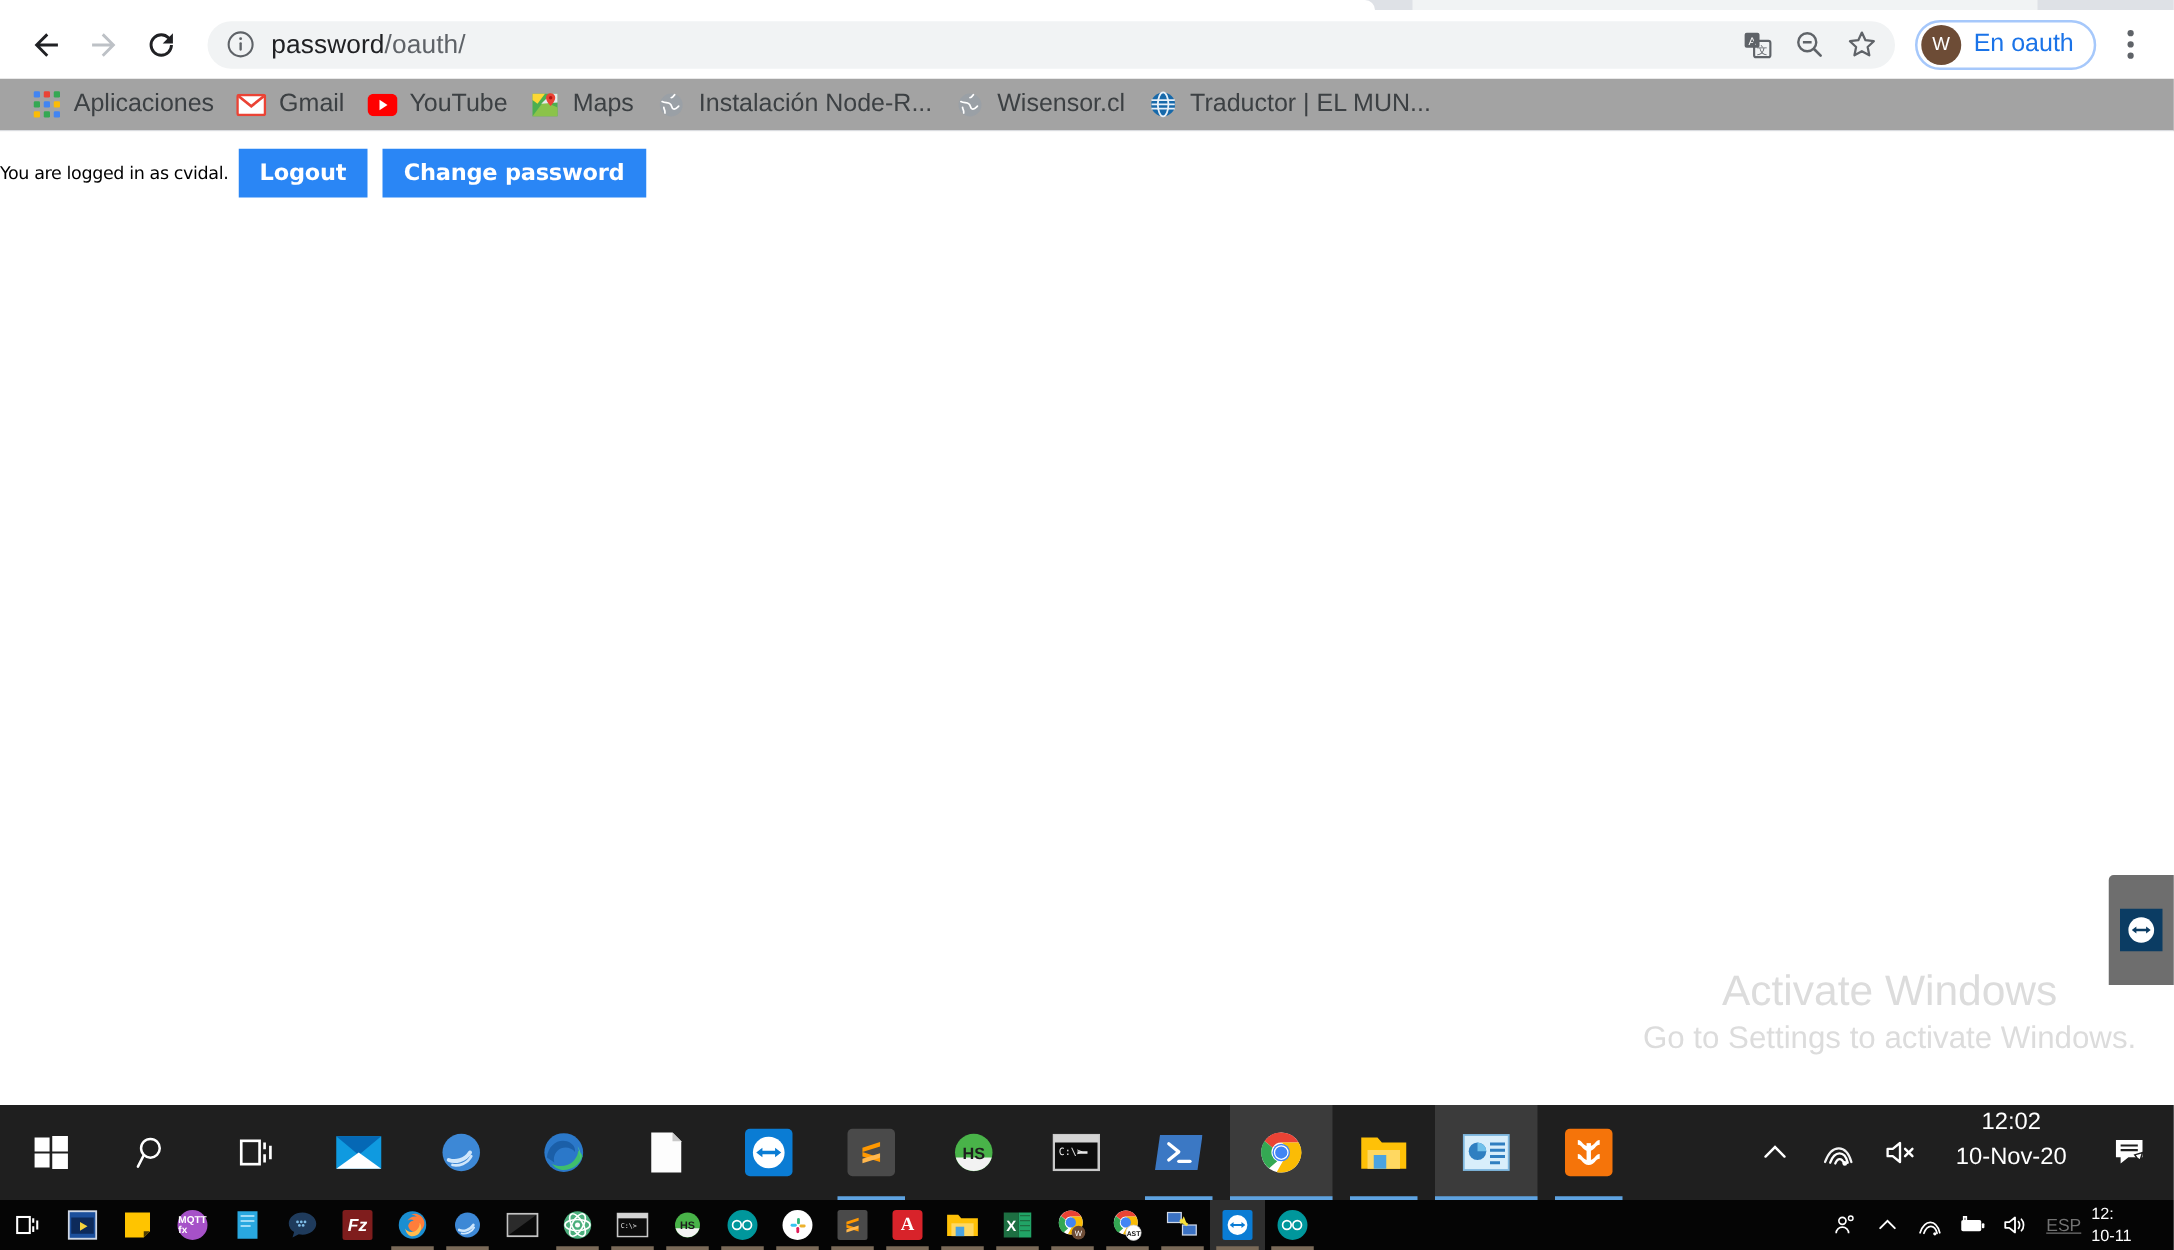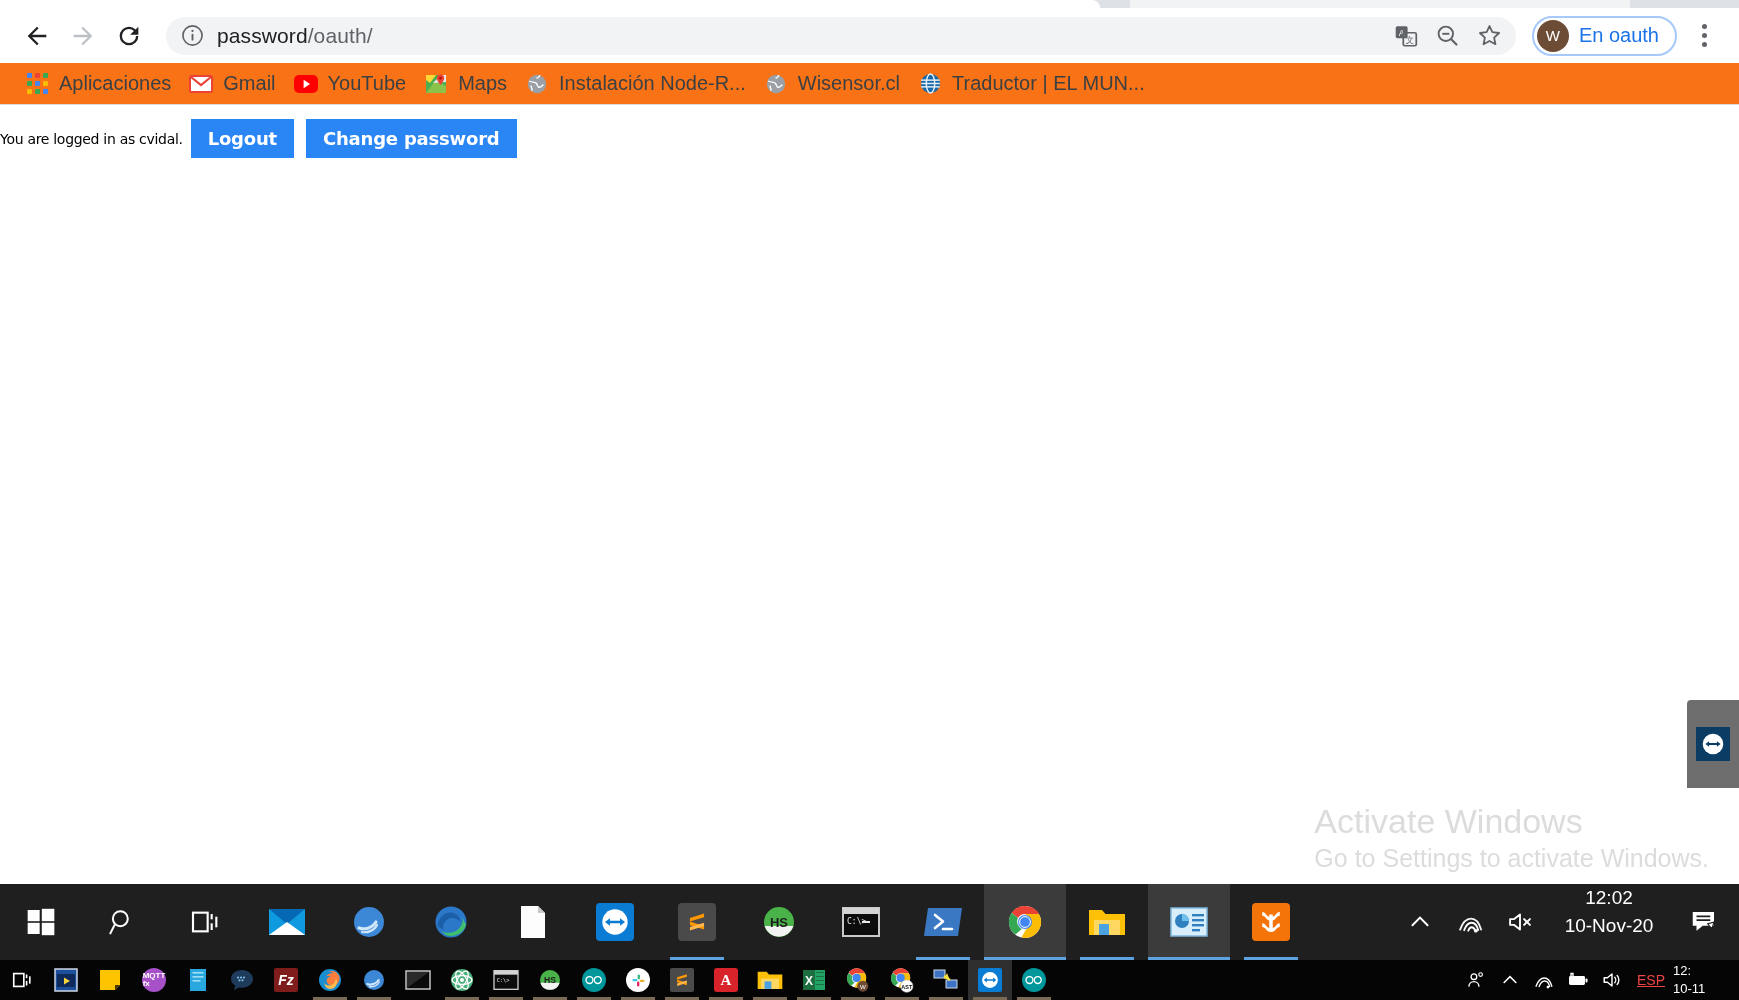--- a/index.html
+++ b/index.html
@@ -110,21 +110,21 @@
     width: 42px; height: 42px; margin-left: 6px;
     display: flex; flex-direction: column; align-items: center; justify-content: center;
     gap: 4px; border-radius: 50%; cursor: pointer;
   }
   .kebab i { width: 5px; height: 5px; border-radius: 50%; background: #5f6368; display:block; }
 
   
   .bookmarks {
     position: absolute; left: 0; top: 63px;
     width: 1739px; height: 42px;
-    background: #f97316;
+    background: #a3a3a3;
     display: flex; align-items: center;
     padding-left: 16px;
     border-bottom: 1px solid #dadce0;
   }
   .bm {
     display: flex; align-items: center;
     height: 34px; padding: 0 9px;
     border-radius: 4px;
     cursor: pointer;
     flex: 0 0 auto;
@@ -169,22 +169,22 @@
     letter-spacing: -0.2px;
     padding: 9px 17px;
     margin-right: 12px;
     cursor: pointer;
     white-space: nowrap;
   }
 
   
   .watermark {
     position: absolute;
-    right: 30px; bottom: 8px;
-    text-align: left;
+    right: 30px; bottom: 36px;
+    text-align: center;
     user-select: none;
   }
   .wm1 { font-size: 34px; color: #dcdcdc; font-family: "Liberation Sans", sans-serif; line-height: 1.25; }
   .wm2 { font-size: 25px; color: #dcdcdc; font-family: "Liberation Sans", sans-serif; line-height: 1.35; }
 
   
   .tvdock {
     position: absolute;
     right: 0; top: 700px;
     width: 52px; height: 88px;
@@ -255,21 +255,21 @@
     position: relative; cursor: pointer;
   }
   .tb2-item.active { background: #2f2f2f; }
   .tb2-item.running::after {
     content: ""; position: absolute; left: 5px; right: 5px; bottom: 0;
     height: 3px; background: #7a6a58;
   }
   .tb2-ico { width: 26px; height: 26px; display:flex; align-items:center; justify-content:center; }
   .tray2 { margin-left: auto; display: flex; align-items: center; padding-right: 2px; }
   .tray2-ic { width: 34px; height: 40px; display:flex; align-items:center; justify-content:center; color:#fff; cursor:pointer; }
-  .lang2 { color:#ef4444; font-size:14px; padding: 0 8px; cursor:pointer;text-decoration:underline; }
+  .lang2 { color:#737373; font-size:14px; padding: 0 8px; cursor:pointer;text-decoration:underline; }
   .clock2 {
     width: 64px; height: 40px; overflow: hidden;
     display:flex; flex-direction:column; align-items:flex-start; justify-content:center;
     color:#fff; font-size: 13px; line-height: 1.4; cursor:pointer;
   }
 
   
   .circ { border-radius: 50%; display:flex; align-items:center; justify-content:center; }
   .sq  { border-radius: 4px;  display:flex; align-items:center; justify-content:center; }
   .txtico { font-weight: bold; color: #fff; font-family:"Liberation Sans",sans-serif; }

